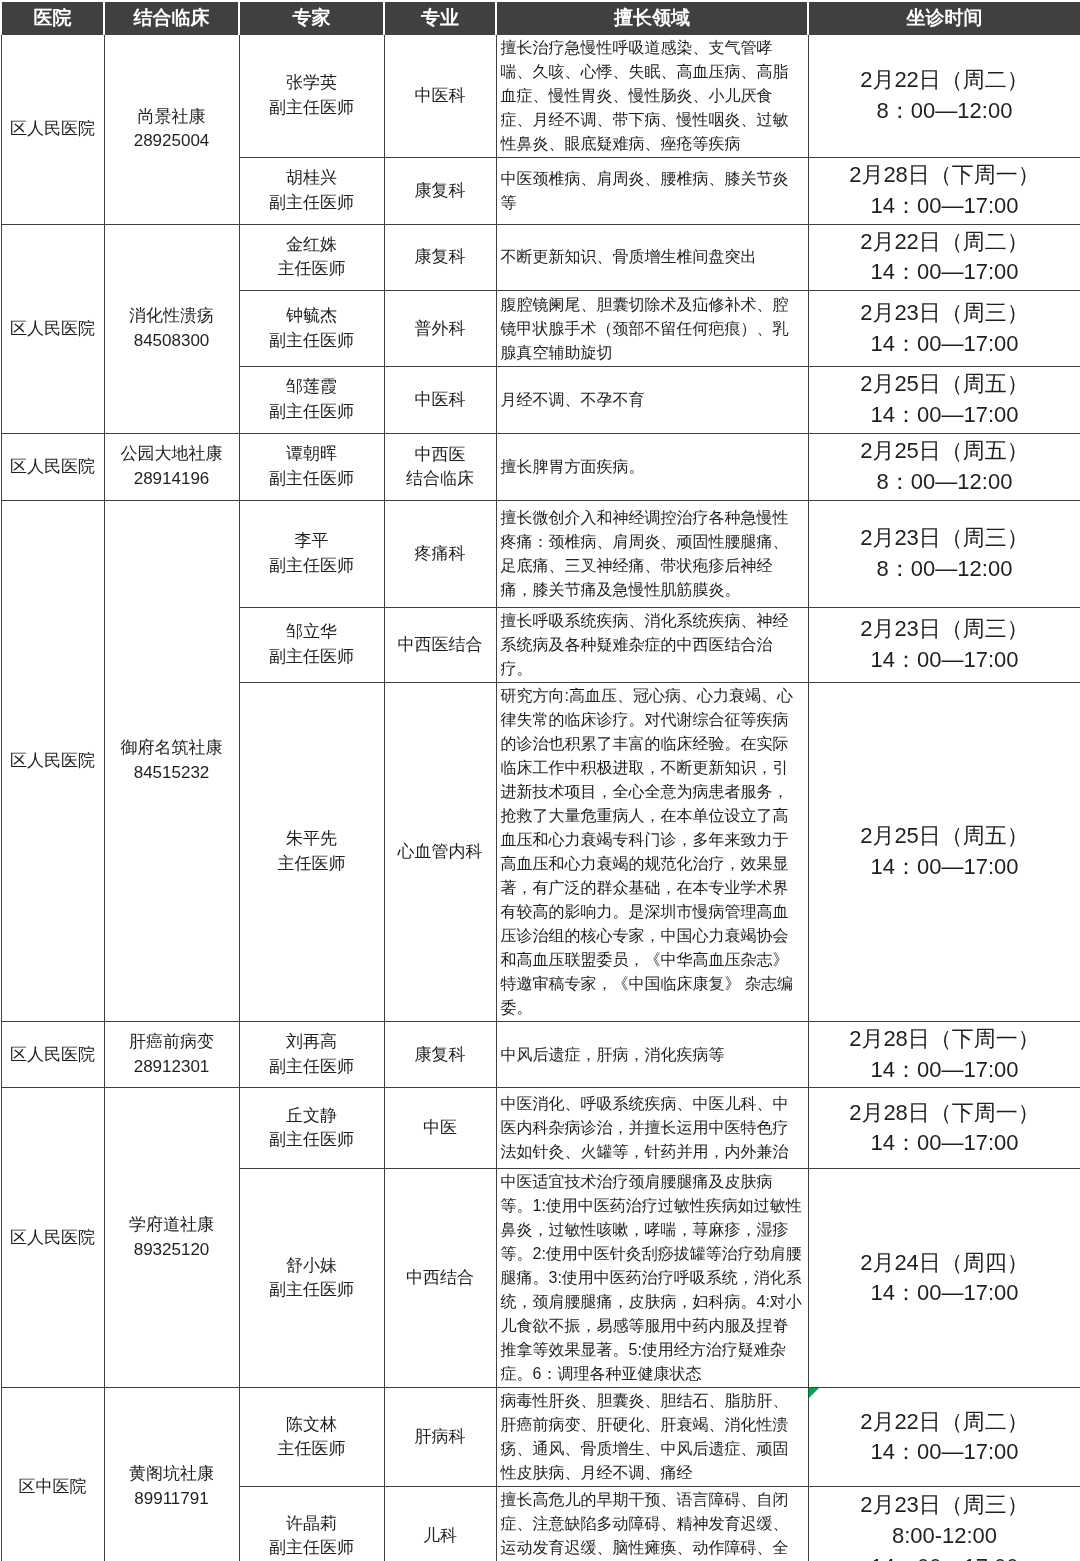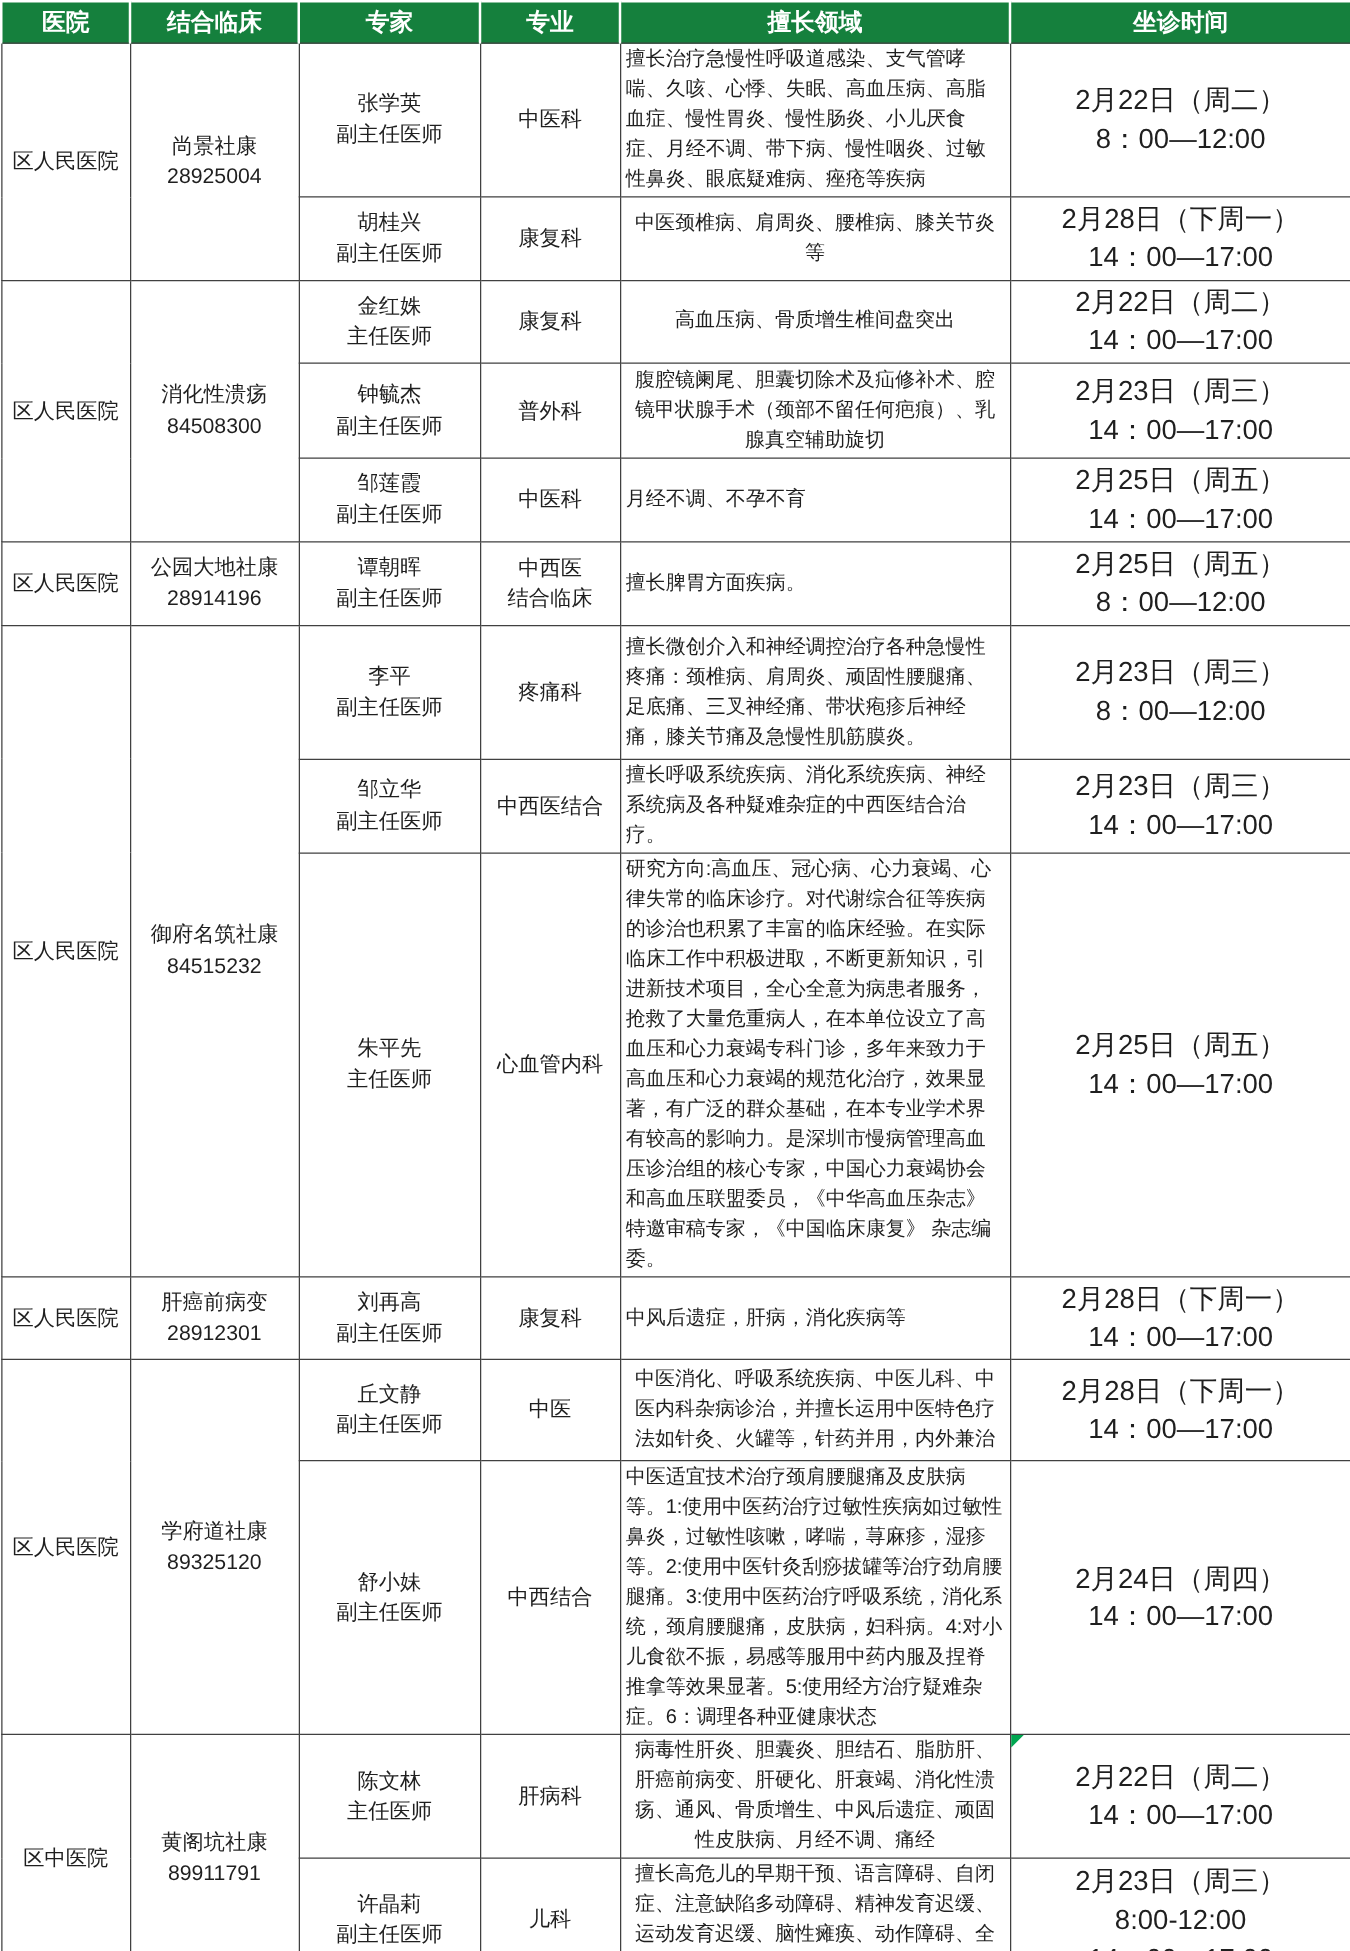--- a/index.html
+++ b/index.html
@@ -1,24 +1,24 @@
 <!DOCTYPE html>
 <html><head>
 <meta charset="utf-8">
 <style>
   html,body{margin:0;padding:0;background:#ffffff;}
   body{width:1080px;font-family:"Liberation Sans","DejaVu Sans",sans-serif;color:#1f1f1f;}
   table{border-collapse:collapse;table-layout:fixed;width:1080px;background:#fff;}
-  th{background:#15803d;color:#ffffff;font-size:19px;font-weight:bold;
+  th{background:#404040;color:#ffffff;font-size:19px;font-weight:bold;
      border:2px solid #ffffff;border-bottom:1px solid #404040;height:30px;padding:1px 2px;}
   td{border:1px solid #404040;vertical-align:middle;padding:2px 3px;font-size:17px;line-height:1.4;}
   td.hosp,td.clinic,td.doc,td.dept,td.time{text-align:center;}
   td.exp{font-size:16px;line-height:24px;padding:1px 4px;}
   td.exp.al{text-align:left;margin-left:32px;}
-  td.exp.ac{text-align:center;font-family:Liberation Serif, serif;}
+  td.exp.ac{font-family:Liberation Serif, serif;}
   td.time{white-space:pre-line;font-size:22px;position:relative;}
   td.dept{white-space:pre-line;}
   .two-line div{line-height:1.45;}
   td.marker::after{content:"";position:absolute;left:0;top:0;width:0;height:0;
      border-top:10px solid #00a650;border-right:10px solid transparent;}
 </style>
 </head>
 <body>
 
 <table>
@@ -72,21 +72,21 @@
       <td class="hosp" rowspan="3">区人民医院</td>
       <td class="clinic two-line" rowspan="3">
         <div>消化性溃疡</div>
         <div>84508300</div>
       </td>
       <td class="doc two-line">
         <div>金红姝</div>
         <div>主任医师</div>
       </td>
       <td class="dept">康复科</td>
-      <td class="exp ac" style="height:63px">高血压病、骨质增生椎间盘突出</td>
+      <td class="exp ac" style="height:63px">不断更新知识、骨质增生椎间盘突出</td>
       <td class="time">2月22日（周二）
 14：00—17:00</td>
     </tr>
     <tr>
       <td class="doc two-line">
         <div>钟毓杰</div>
         <div>副主任医师</div>
       </td>
       <td class="dept">普外科</td>
       <td class="exp ac" style="height:73px">腹腔镜阑尾、胆囊切除术及疝修补术、腔镜甲状腺手术（颈部不留任何疤痕）、乳腺真空辅助旋切</td>

